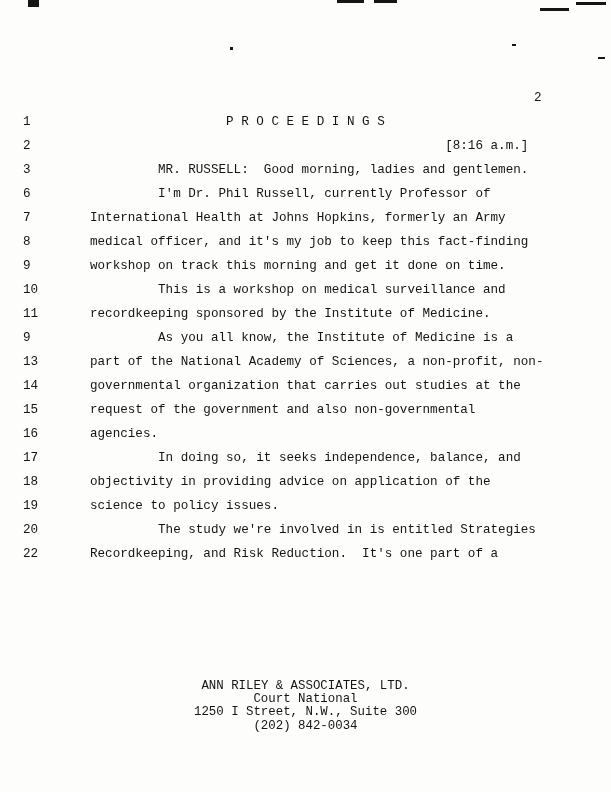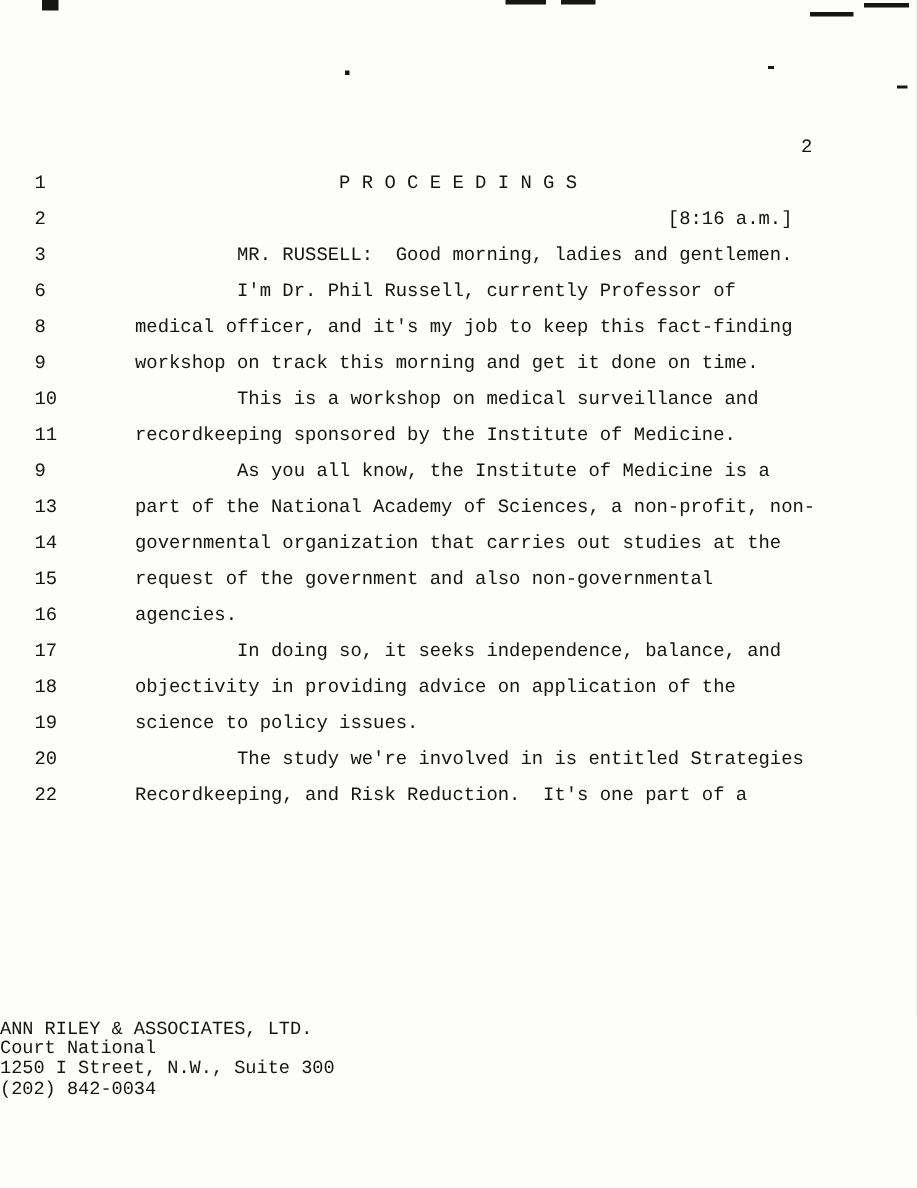--- a/index.html
+++ b/index.html
@@ -57,21 +57,21 @@
   }
   .line .txt {
     letter-spacing: 0;
   }
 
   .reporter-footer {
     position: absolute;
     left: 0;
     top: 680px;
     width: 611px;
-    text-align: left;
+    text-align: center;
     font-size: 12.4px;
     line-height: 13.2px;
   }
   .reporter-footer div {
     white-space: pre;
   }
 </style>
 </head>
 <body>
 
@@ -86,20 +86,21 @@
   <div class="artifact a7"></div>
   <div class="artifact a8"></div>
 
   <div class="page-number">2</div>
 
   <div class="transcript" id="lines">
       <div class="line"><span class="num">1</span><span class="txt">                  P R O C E E D I N G S</span></div>
       <div class="line"><span class="num">2</span><span class="txt">                                               [8:16 a.m.]</span></div>
       <div class="line"><span class="num">3</span><span class="txt">         MR. RUSSELL:  Good morning, ladies and gentlemen.</span></div>
       <div class="line"><span class="num">6</span><span class="txt">         I'm Dr. Phil Russell, currently Professor of</span></div>
+      <div class="line"><span class="num">7</span><span class="txt">International Health at Johns Hopkins, formerly an Army</span></div>
       <div class="line"><span class="num">8</span><span class="txt">medical officer, and it's my job to keep this fact-finding</span></div>
       <div class="line"><span class="num">9</span><span class="txt">workshop on track this morning and get it done on time.</span></div>
       <div class="line"><span class="num">10</span><span class="txt">         This is a workshop on medical surveillance and</span></div>
       <div class="line"><span class="num">11</span><span class="txt">recordkeeping sponsored by the Institute of Medicine.</span></div>
       <div class="line"><span class="num">9</span><span class="txt">         As you all know, the Institute of Medicine is a</span></div>
       <div class="line"><span class="num">13</span><span class="txt">part of the National Academy of Sciences, a non-profit, non-</span></div>
       <div class="line"><span class="num">14</span><span class="txt">governmental organization that carries out studies at the</span></div>
       <div class="line"><span class="num">15</span><span class="txt">request of the government and also non-governmental</span></div>
       <div class="line"><span class="num">16</span><span class="txt">agencies.</span></div>
       <div class="line"><span class="num">17</span><span class="txt">         In doing so, it seeks independence, balance, and</span></div>

